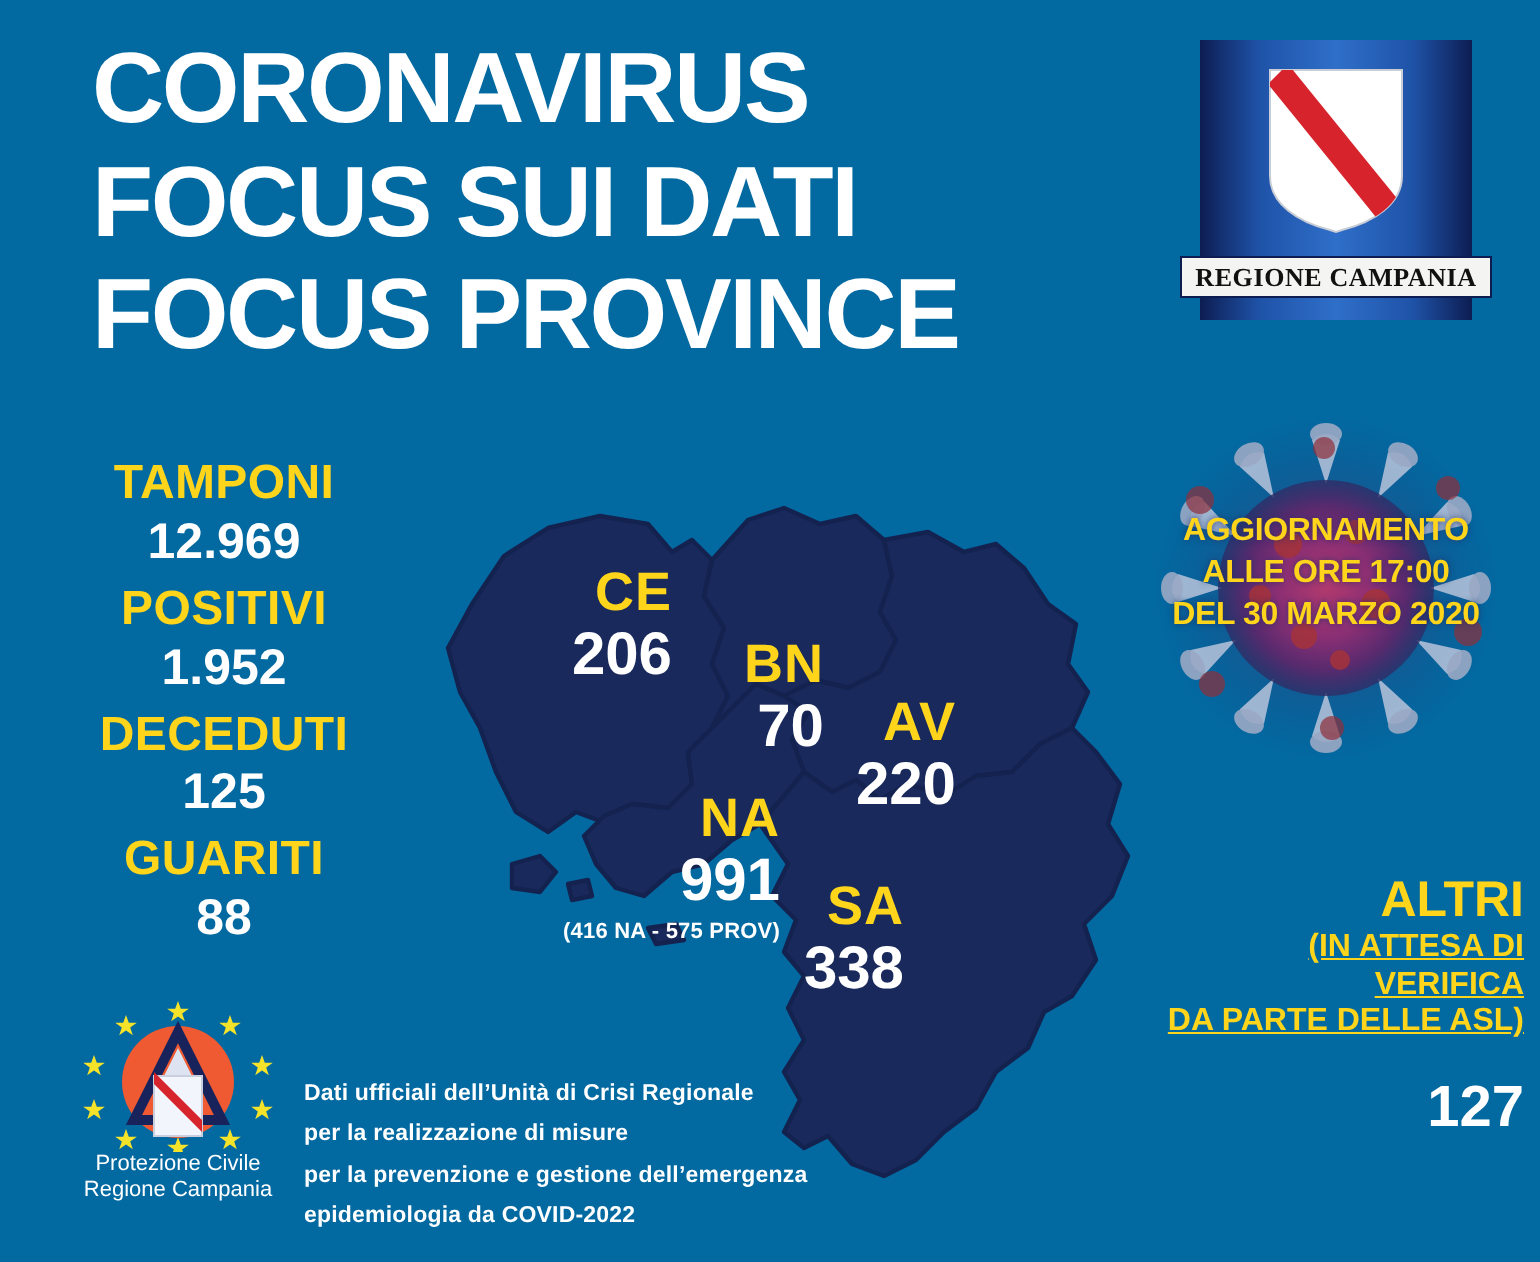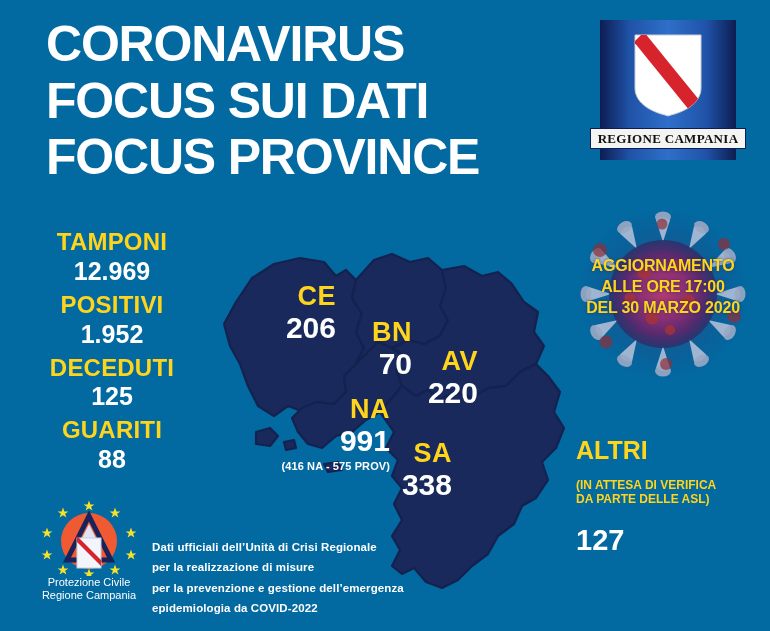--- a/index.html
+++ b/index.html
@@ -170,34 +170,35 @@
     letter-spacing: -0.2px;
     text-shadow: 0 0 3px rgba(30,47,107,0.8);
   }
 
   
   .altri-block {
     position: absolute;
     left: 576px;
     top: 437px;
     width: 186px;
-    text-align: left;
+    text-align: right;
   }
   .altri-title {
     color: #ffd51c;
     font-size: 25px;
     font-weight: bold;
     line-height: 1.05;
   }
   .altri-sub {
     color: #ffd51c;
-    font-size: 12px;
+    font-size: 16px;
     font-weight: bold;
     line-height: 1.16;
-    margin-top: 16px;
+    margin-top: 2px;
+    text-decoration: underline;
   }
   .altri-value {
     color: #ffffff;
     font-size: 29px;
     font-weight: bold;
     margin-top: 17px;
   }
 
   
   .pc-logo {

